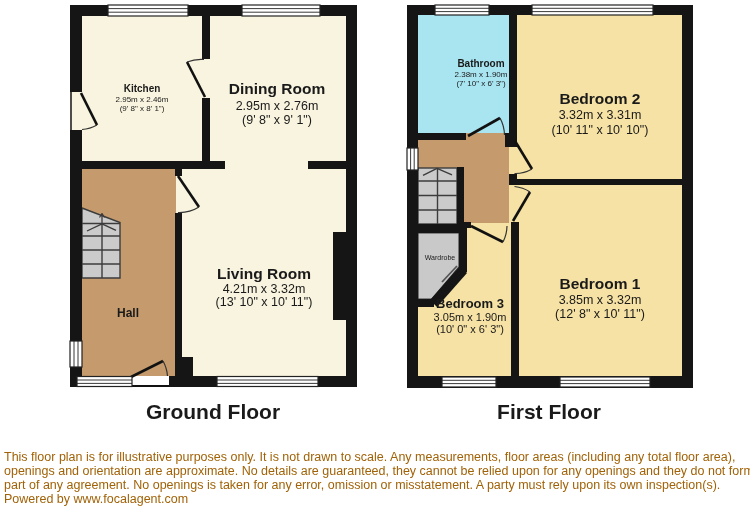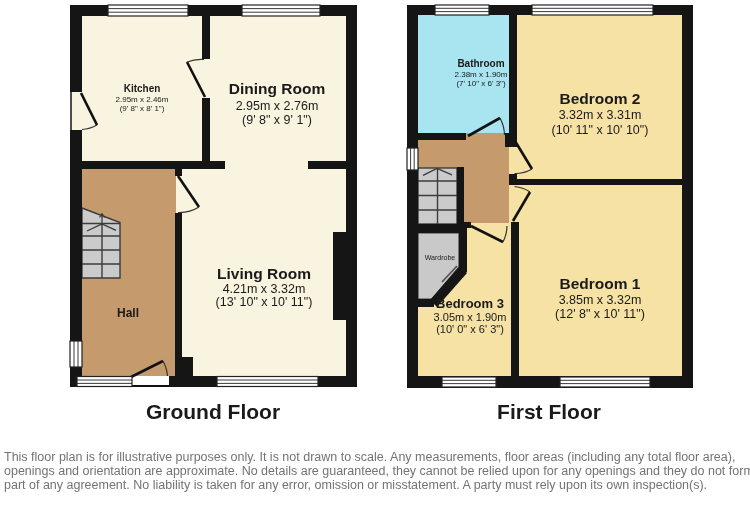--- a/index.html
+++ b/index.html
@@ -3,21 +3,21 @@
 <meta charset="utf-8">
 <style>
   html,body{margin:0;padding:0;background:#ffffff;}
   #page{position:relative;width:750px;height:510px;background:#ffffff;overflow:hidden;
         font-family:"Liberation Sans", sans-serif;}
   svg text{font-family:"Liberation Sans", sans-serif;fill:#1a1a1a;}
   .big{font-size:15.5px;font-weight:bold;}
   .dim{font-size:12.5px;}
   .small{font-size:10px;font-weight:bold;}
   .sdim{font-size:8px;}
-  .disc{position:absolute;left:4px;font-size:12.5px;color:#737373;white-space:nowrap;}
+  .disc{position:absolute;left:4px;font-size:12.5px;color:#a16207;white-space:nowrap;}
 </style>
 </head>
 <body>
 <div id="page">
 <svg width="750" height="510" viewBox="0 0 750 510">
 
   <rect x="82" y="16" width="264" height="360" fill="#f9f4df"></rect>
 
   <rect x="82" y="161" width="94" height="215" fill="#c59b6e"></rect>
 
@@ -264,15 +264,16 @@
   <text x="213" y="418.5" text-anchor="middle" style="font-size:21px;font-weight:bold;">Ground Floor</text>
 
   <text x="549" y="418.5" text-anchor="middle" style="font-size:21px;font-weight:bold;">First Floor</text>
 </svg>
 
 
 <div class="disc" style="top:450px;">This floor plan is for illustrative purposes only. It is not drawn to scale. Any measurements, floor areas (including any total floor area),</div>
 
 <div class="disc" style="top:464px;">openings and orientation are approximate. No details are guaranteed, they cannot be relied upon for any openings and they do not form</div>
 
-<div class="disc" style="top:478px;">part of any agreement. No liability is taken for any error, omission or misstatement. A party must rely upon its own inspection(s).</div>
-
+<div class="disc" style="top:478px;">part of any agreement. No openings is taken for any error, omission or misstatement. A party must rely upon its own inspection(s).</div>
+
+<div class="disc" style="top:492px;">Powered by www.focalagent.com</div>
 </div>
 
 </body></html>

